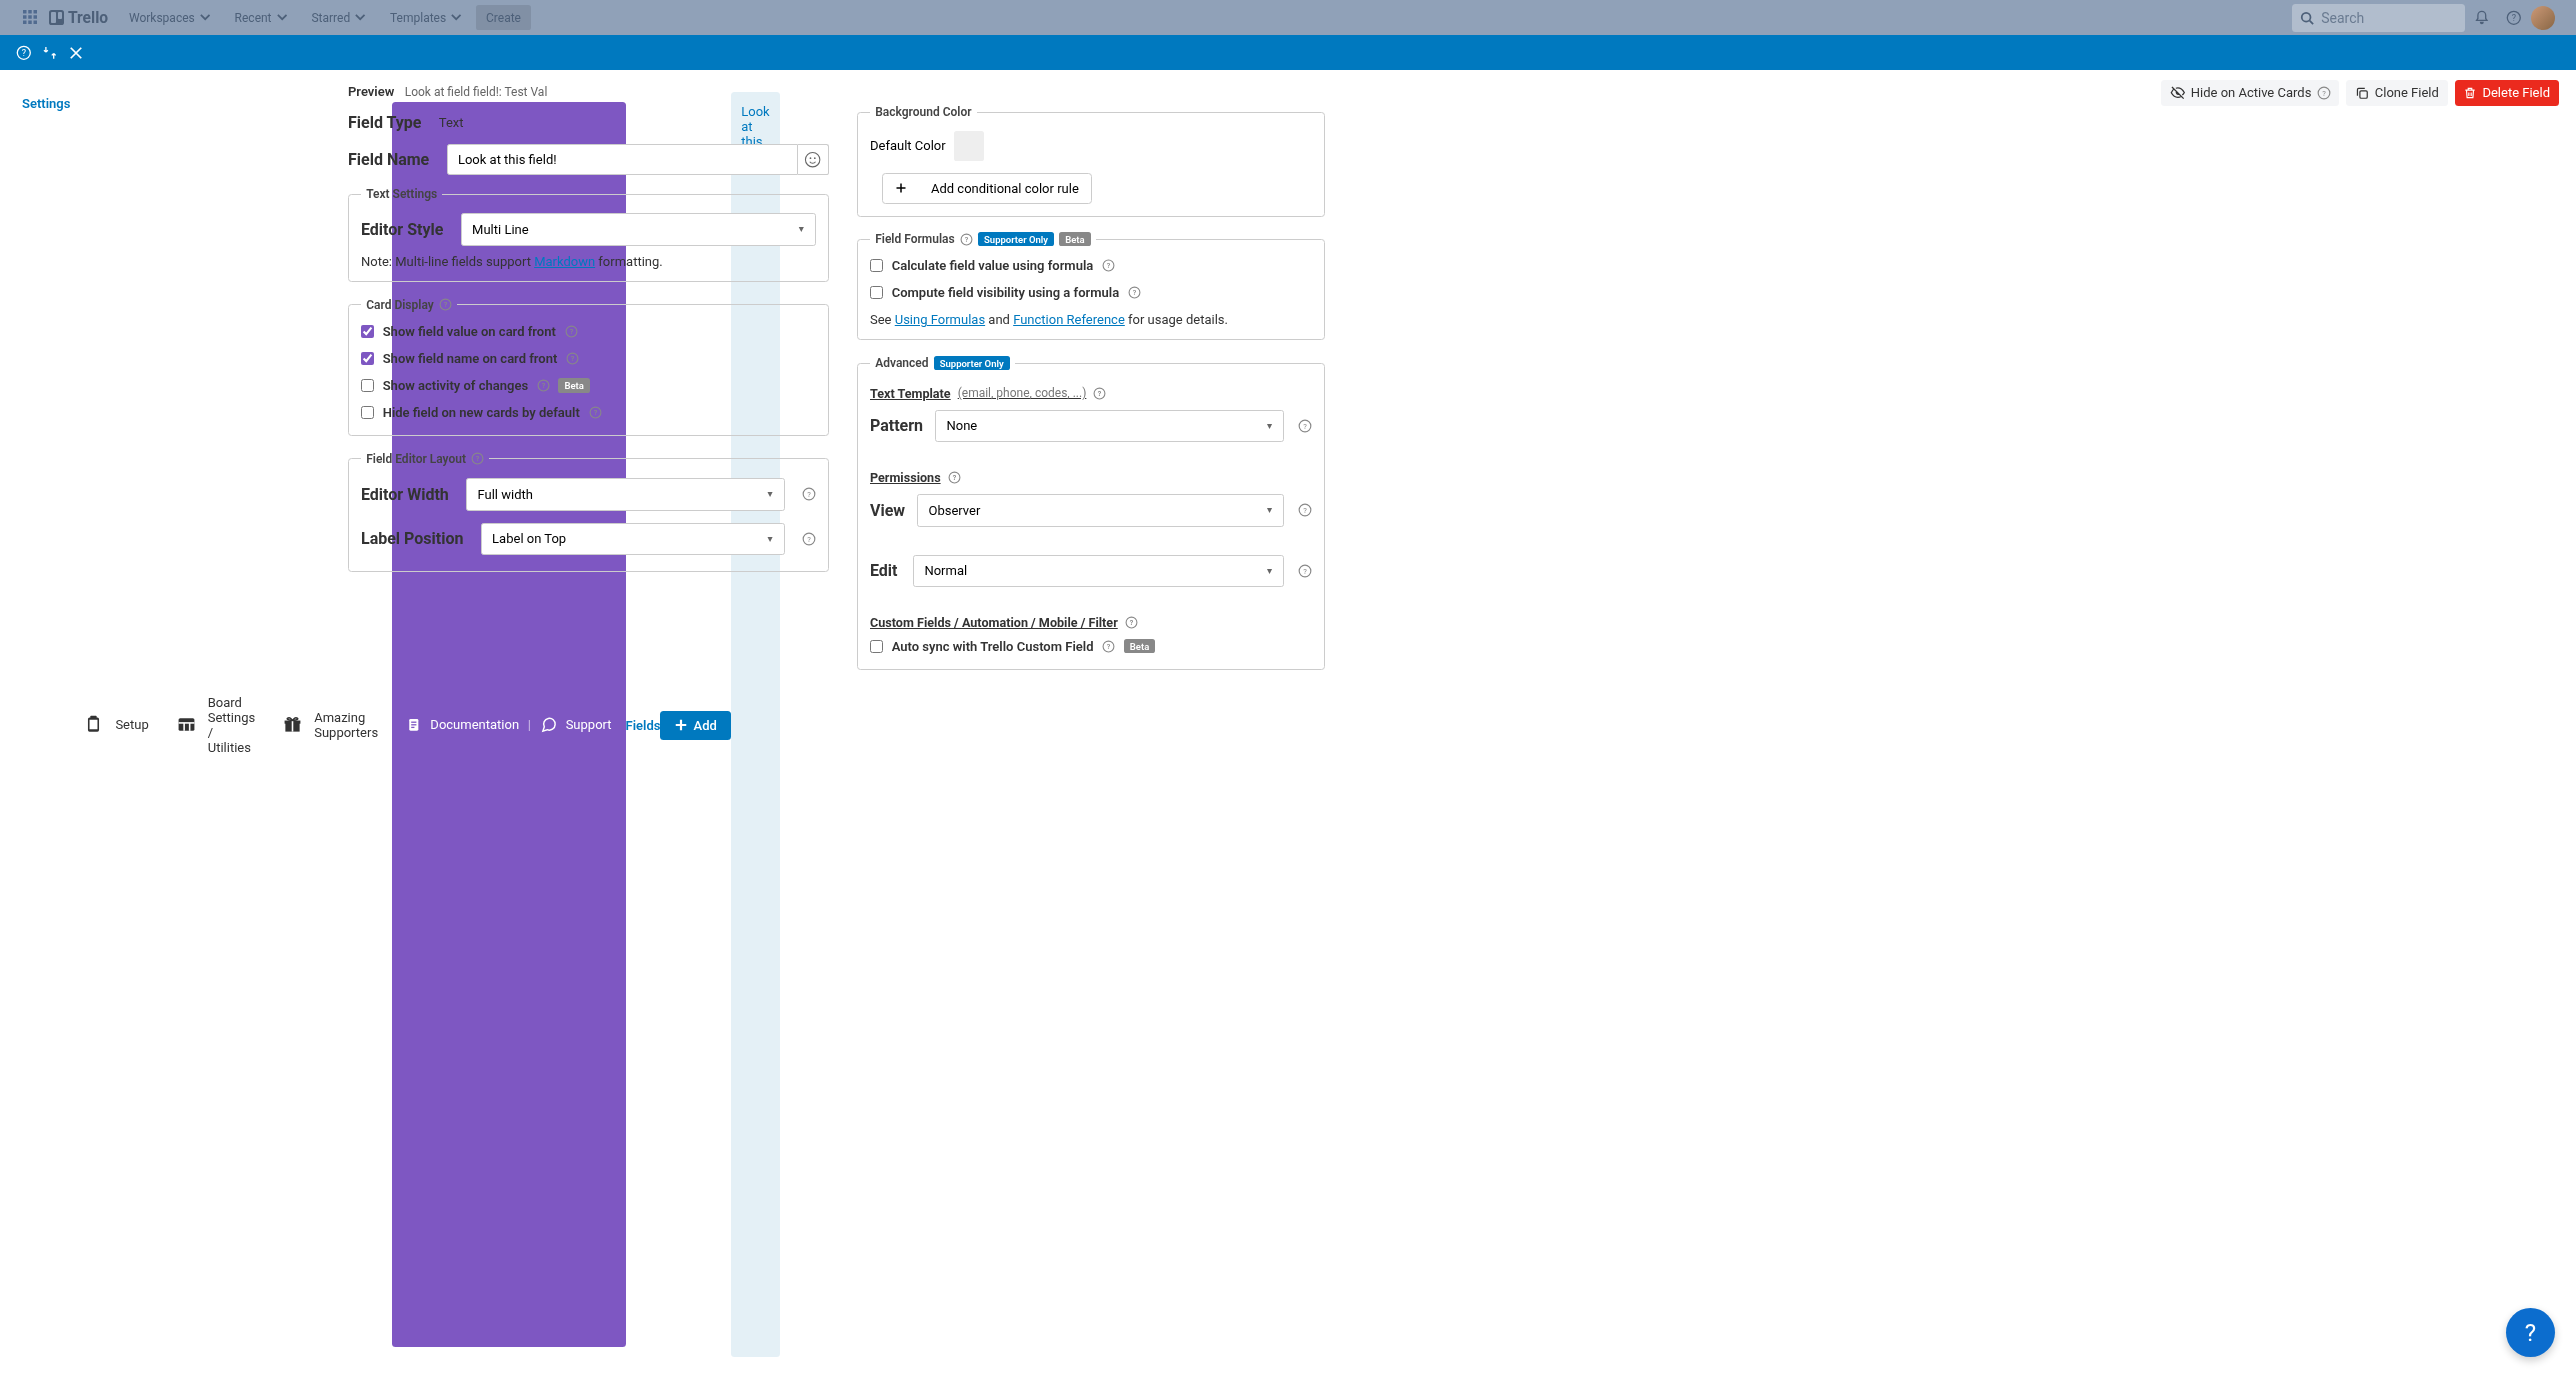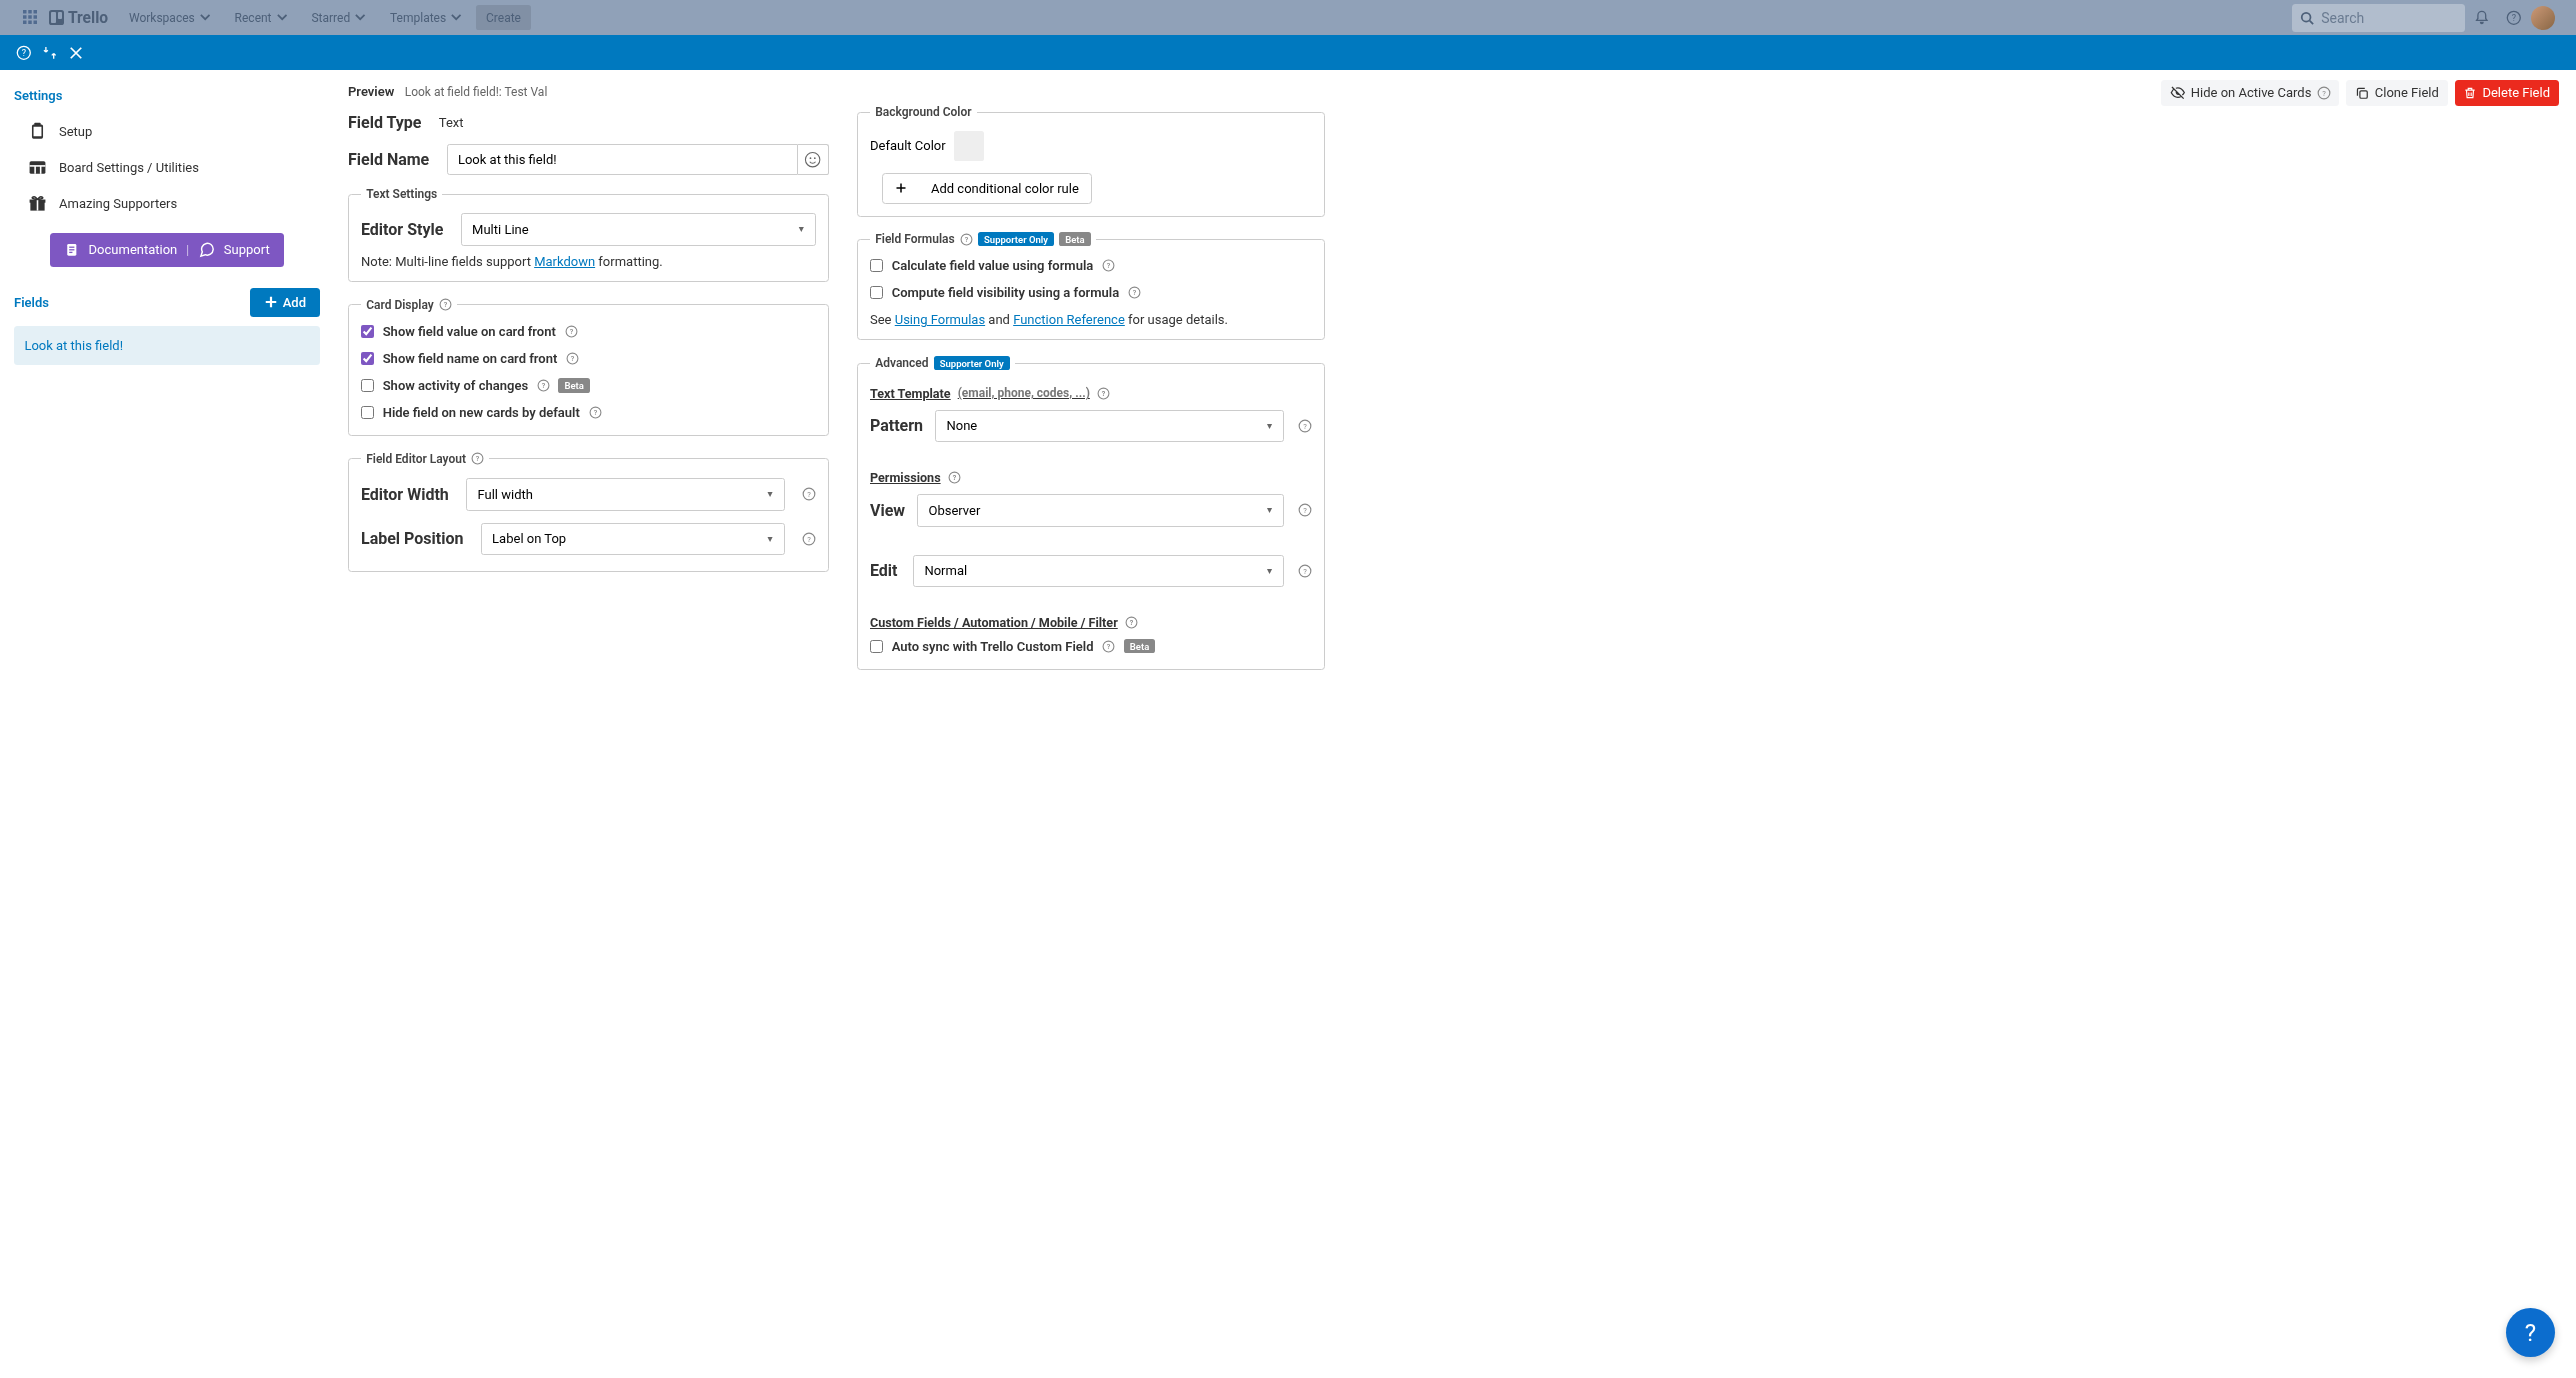--- a/index.html
+++ b/index.html
@@ -22,21 +22,21 @@
     
     
     .header-bar { height: 35px; background: #0079bf; display: flex; align-items: center; padding: 0 10.4px; color: white; }
     .header-title { flex: 1; text-align: center; font-weight: 600; font-size: 13px; }
     .header-icon { width: 21px; height: 21px; display: flex; align-items: center; justify-content: center; cursor: pointer; margin: 0 2.6px; }
     
     
     .main-container { display: flex; height: calc(100vh - 69px); background: white; }
     
     
-    .sidebar { width: 334px; padding: 14px; background: white; display: flex; flex-direction: column; }
+    .sidebar { width: 334px; padding: 22px; background: white; display: flex; flex-direction: row; }
     .sidebar-title { color: #0079bf; font-weight: 600; font-size: 13px; padding: 3.5px 0; margin-bottom: 7px; }
     .sidebar-item { display: flex; align-items: center; gap: 12px; padding: 8.7px 14px; font-size: 13px; color: #333; cursor: pointer; }
     .sidebar-item-icon { width: 19px; height: 19px; display: flex; align-items: center; justify-content: center; color: #333; }
     .doc-support-btn { background: #7e57c2; color: white; border-radius: 3.5px; margin: 10.4px auto; padding: 8.7px 14px; display: flex; align-items: center; gap: 8.7px; font-size: 13px; cursor: pointer; width: fit-content; }
     .doc-support-sep { color: rgba(255,255,255,0.6); }
     .fields-header { display: flex; align-items: center; justify-content: space-between; margin-top: 10.4px; margin-bottom: 8.7px; }
     .fields-label { color: #0079bf; font-weight: 600; font-size: 13px; }
     .add-btn { background: #0079bf; color: white; border: none; border-radius: 3.5px; padding: 7px 14px; font-size: 13px; display: flex; align-items: center; gap: 5.2px; cursor: pointer; font-weight: 500; }
     .field-list-item { background: #e4f0f6; border-radius: 3.5px; padding: 12px 10.4px; color: #0079bf; font-size: 13px; cursor: pointer; }
     
@@ -93,21 +93,21 @@
     .badge-blue { background: #0079bf; color: white; }
     .badge-gray { background: #888; color: white; }
     
     
     .color-swatch { width: 29.5px; height: 29.5px; background: #eee; border-radius: 2.6px; }
     .bg-color-row { display: flex; align-items: center; gap: 8.7px; margin-bottom: 12px; }
     .add-rule-btn { border: 0.9px solid #ccc; background: white; padding: 7px 12px; border-radius: 3.5px; font-size: 13px; display: flex; align-items: center; gap: 24px; cursor: pointer; margin-left: 12px; }
     
     
     .section-heading { font-weight: 700; text-decoration: underline; font-size: 12.6px; margin-bottom: 8.7px; display: flex; align-items: center; gap: 7px; color: #333; margin-top: 3.5px; }
-    .section-sub { font-size: 12px; color: #777; font-weight: bold; text-decoration: none; }
+    .section-sub { font-size: 12px; color: #777; font-weight: normal; text-decoration: none; }
     
     .form-row-right { display: flex; align-items: center; gap: 12px; margin-bottom: 28px; }
     .form-row-right .form-label { min-width: 45px; }
     .form-row-right .help-icon { margin-left: 1.7px; }
     
     .usage-note { font-size: 13px; color: #333; }
     .usage-note a { color: #0079bf; text-decoration: underline; }
     
     .fab { position: fixed; bottom: 21px; right: 21px; width: 49px; height: 49px; border-radius: 50%; background: #0c6dce; color: white; display: flex; align-items: center; justify-content: center; font-size: 24px; cursor: pointer; box-shadow: 0 3.5px 8.7px rgba(0,0,0,0.2); }
     

